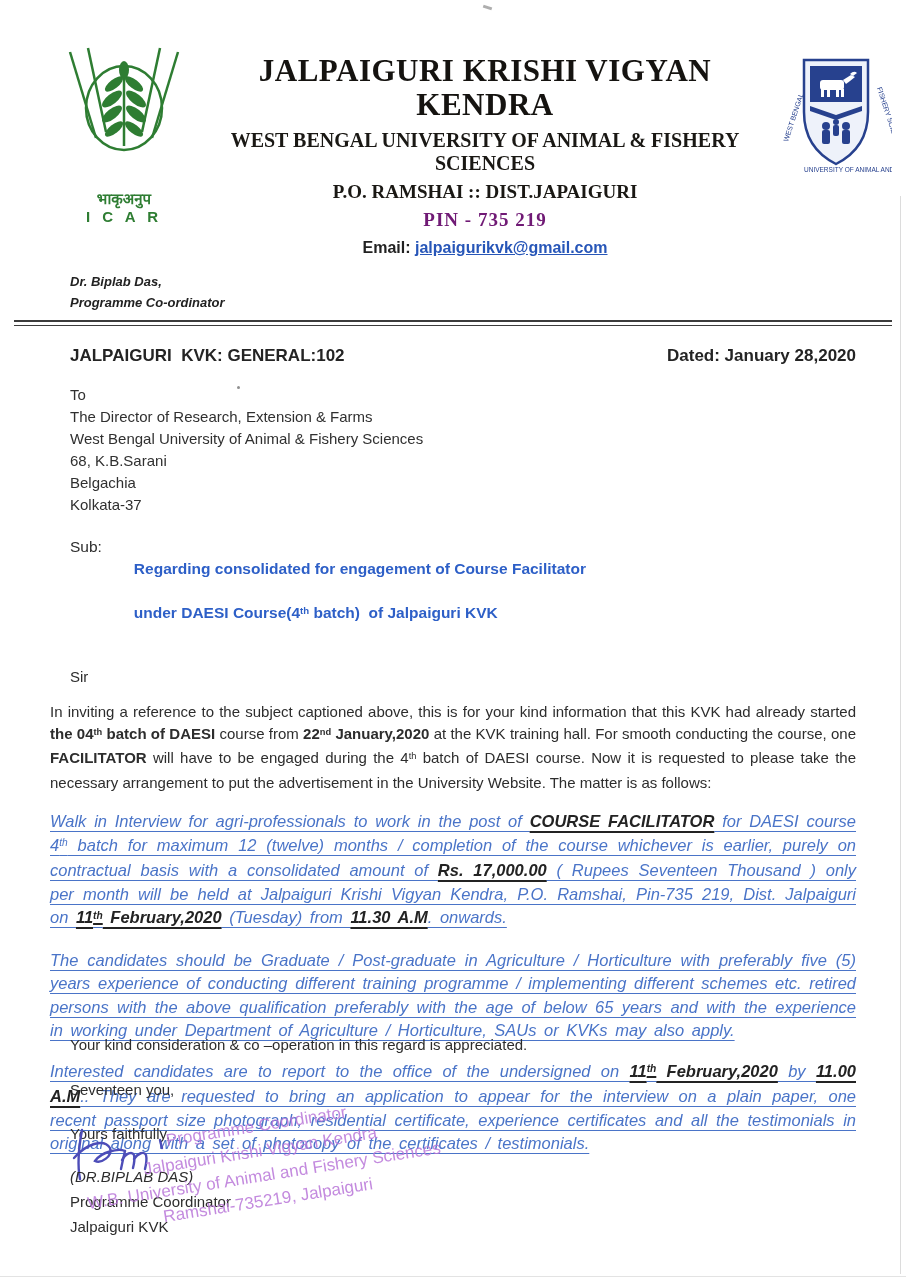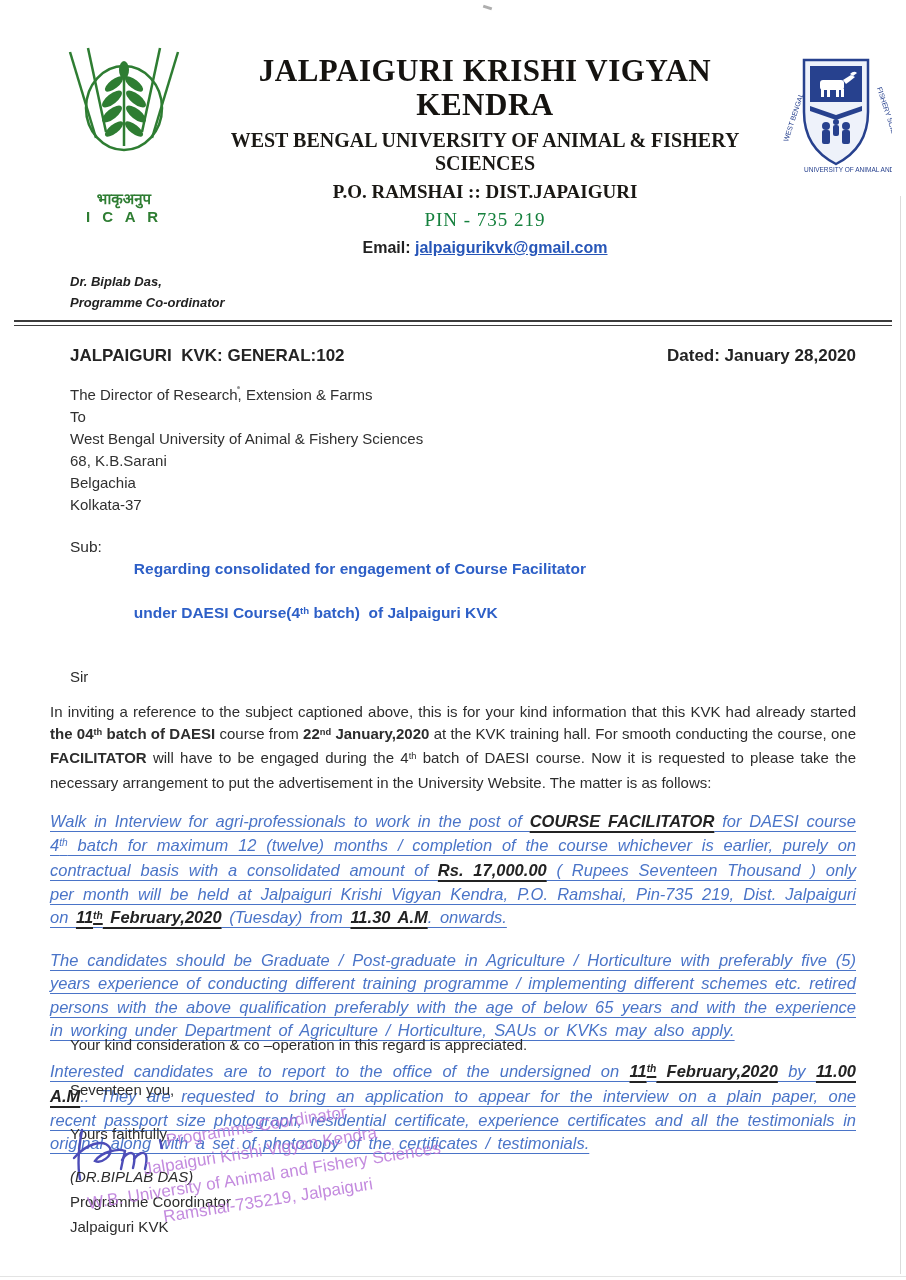--- a/index.html
+++ b/index.html
@@ -12,21 +12,21 @@
   .letterhead{display:flex;align-items:flex-start;padding:46px 8px 0 58px;}
   .icar-box{width:132px;flex:0 0 132px;text-align:center;}
   .head-center{flex:1;text-align:center;padding-top:8px;}
   .crest-box{width:118px;flex:0 0 118px;padding-top:4px;}
   .org-title{
     font-family:"Liberation Serif", serif;font-weight:700;
     font-size:31px;letter-spacing:0.5px;color:#151310;line-height:1.1;
   }
   .org-sub{font-family:"Liberation Serif", serif;font-weight:700;font-size:20px;color:#1a1814;margin-top:7px;}
   .org-po{font-family:"Liberation Serif", serif;font-weight:700;font-size:19px;color:#1a1814;margin-top:6px;}
-  .org-pin{font-family:"Liberation Serif", serif;font-weight:400;font-size:19px;color:#15803d;margin-top:6px;letter-spacing:1px;}
+  .org-pin{font-family:"Liberation Serif", serif;font-weight:700;font-size:19px;color:#701a75;margin-top:6px;letter-spacing:1px;}
   .email-row{margin-top:8px;font-size:16px;}
   .email-label{font-weight:700;color:#222;}
   .email-link{color:#2756b8;text-decoration:underline;font-weight:600;}
   
   .sender{margin:14px 0 0 70px;font-style:italic;font-weight:700;font-size:13px;color:#222;line-height:21px;}
   .dbl-rule{margin:7px 14px 0 14px;height:3px;border-top:2px solid #3c3c3c;border-bottom:1px solid #3c3c3c;}
   .ref-row{display:flex;justify-content:space-between;margin:20px 50px 0 70px;font-weight:700;font-size:17px;color:#242424;white-space:pre-wrap;}
   
   .recipient{margin:18px 0 0 70px;font-size:15px;line-height:22px;color:#303030;}
   
@@ -151,22 +151,22 @@
   </div>
 
   <div class="dbl-rule"></div>
 
   <div class="ref-row">
     <span>JALPAIGURI  KVK: GENERAL:102</span>
     <span>Dated: January 28,2020</span>
   </div>
 
   <div class="recipient">
+    <div>To</div>
     <div>The Director of Research, Extension &amp; Farms</div>
-    <div>To</div>
     <div>West Bengal University of Animal &amp; Fishery Sciences</div>
     <div>68, K.B.Sarani</div>
     <div>Belgachia</div>
     <div>Kolkata-37</div>
   </div>
 
   <div class="subject">
     <span class="subject-label">Sub:</span>
     <span class="subject-text">
       <span><span>Regarding consolidated for engagement of Course Facilitator</span></span><br>

